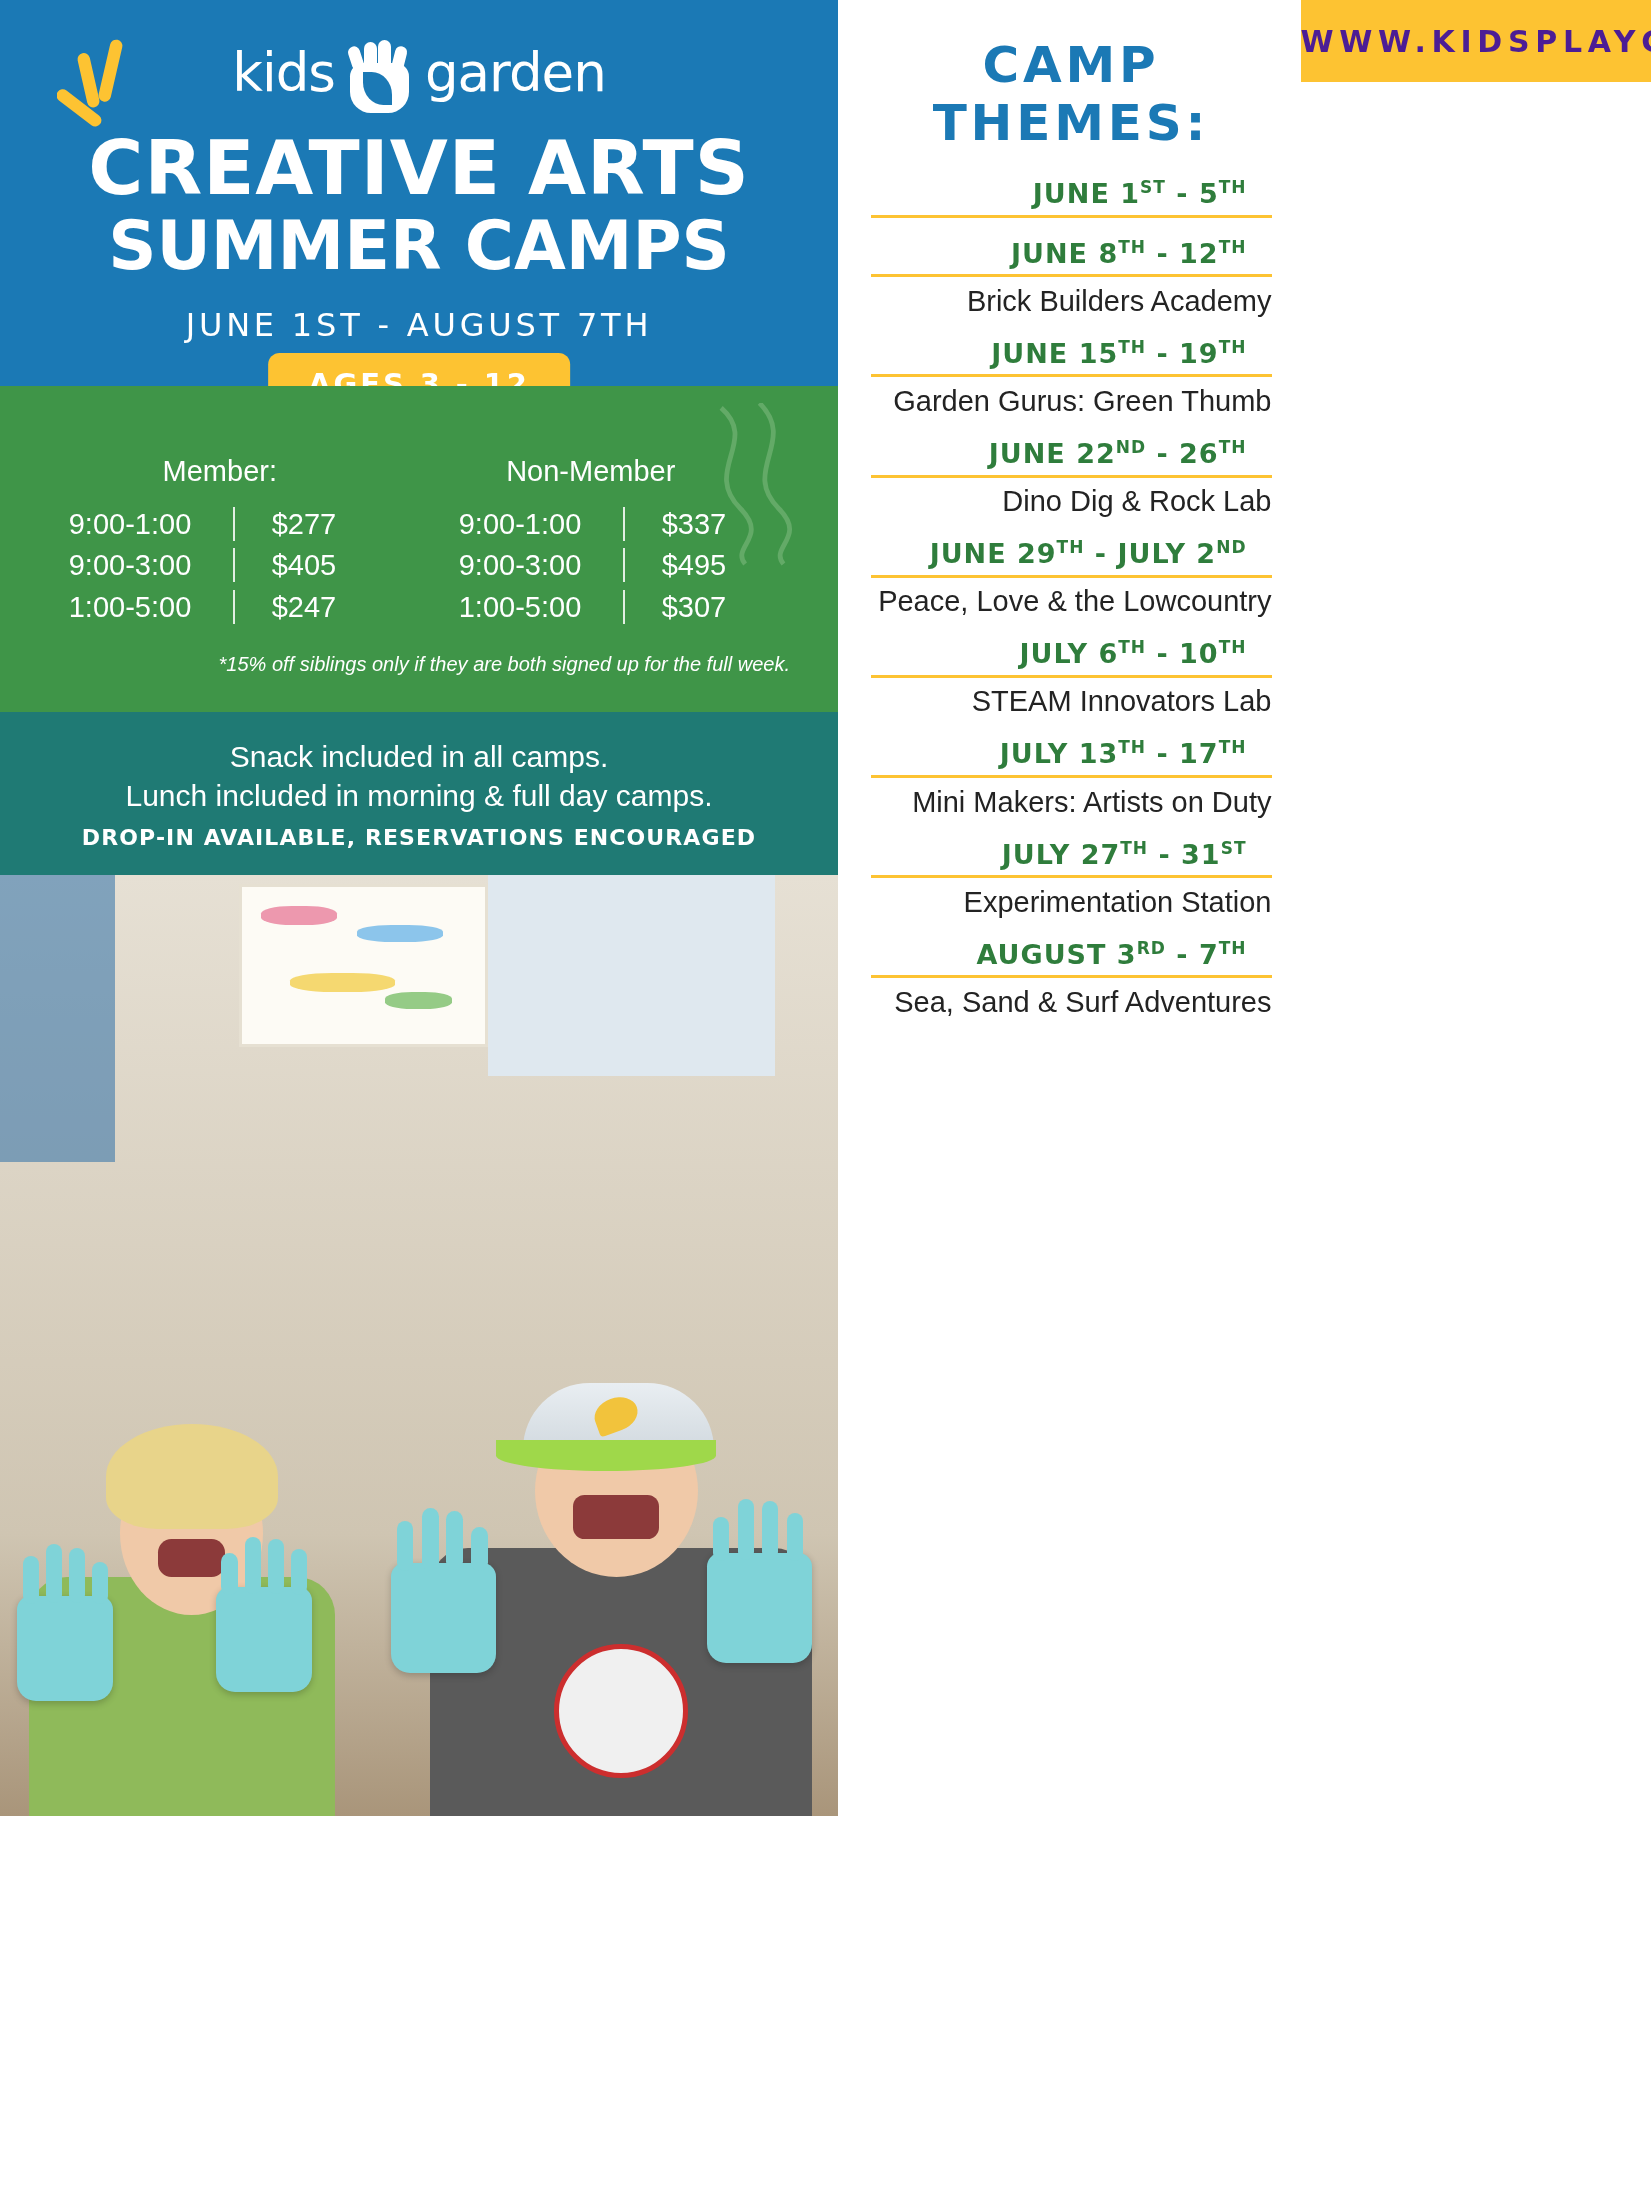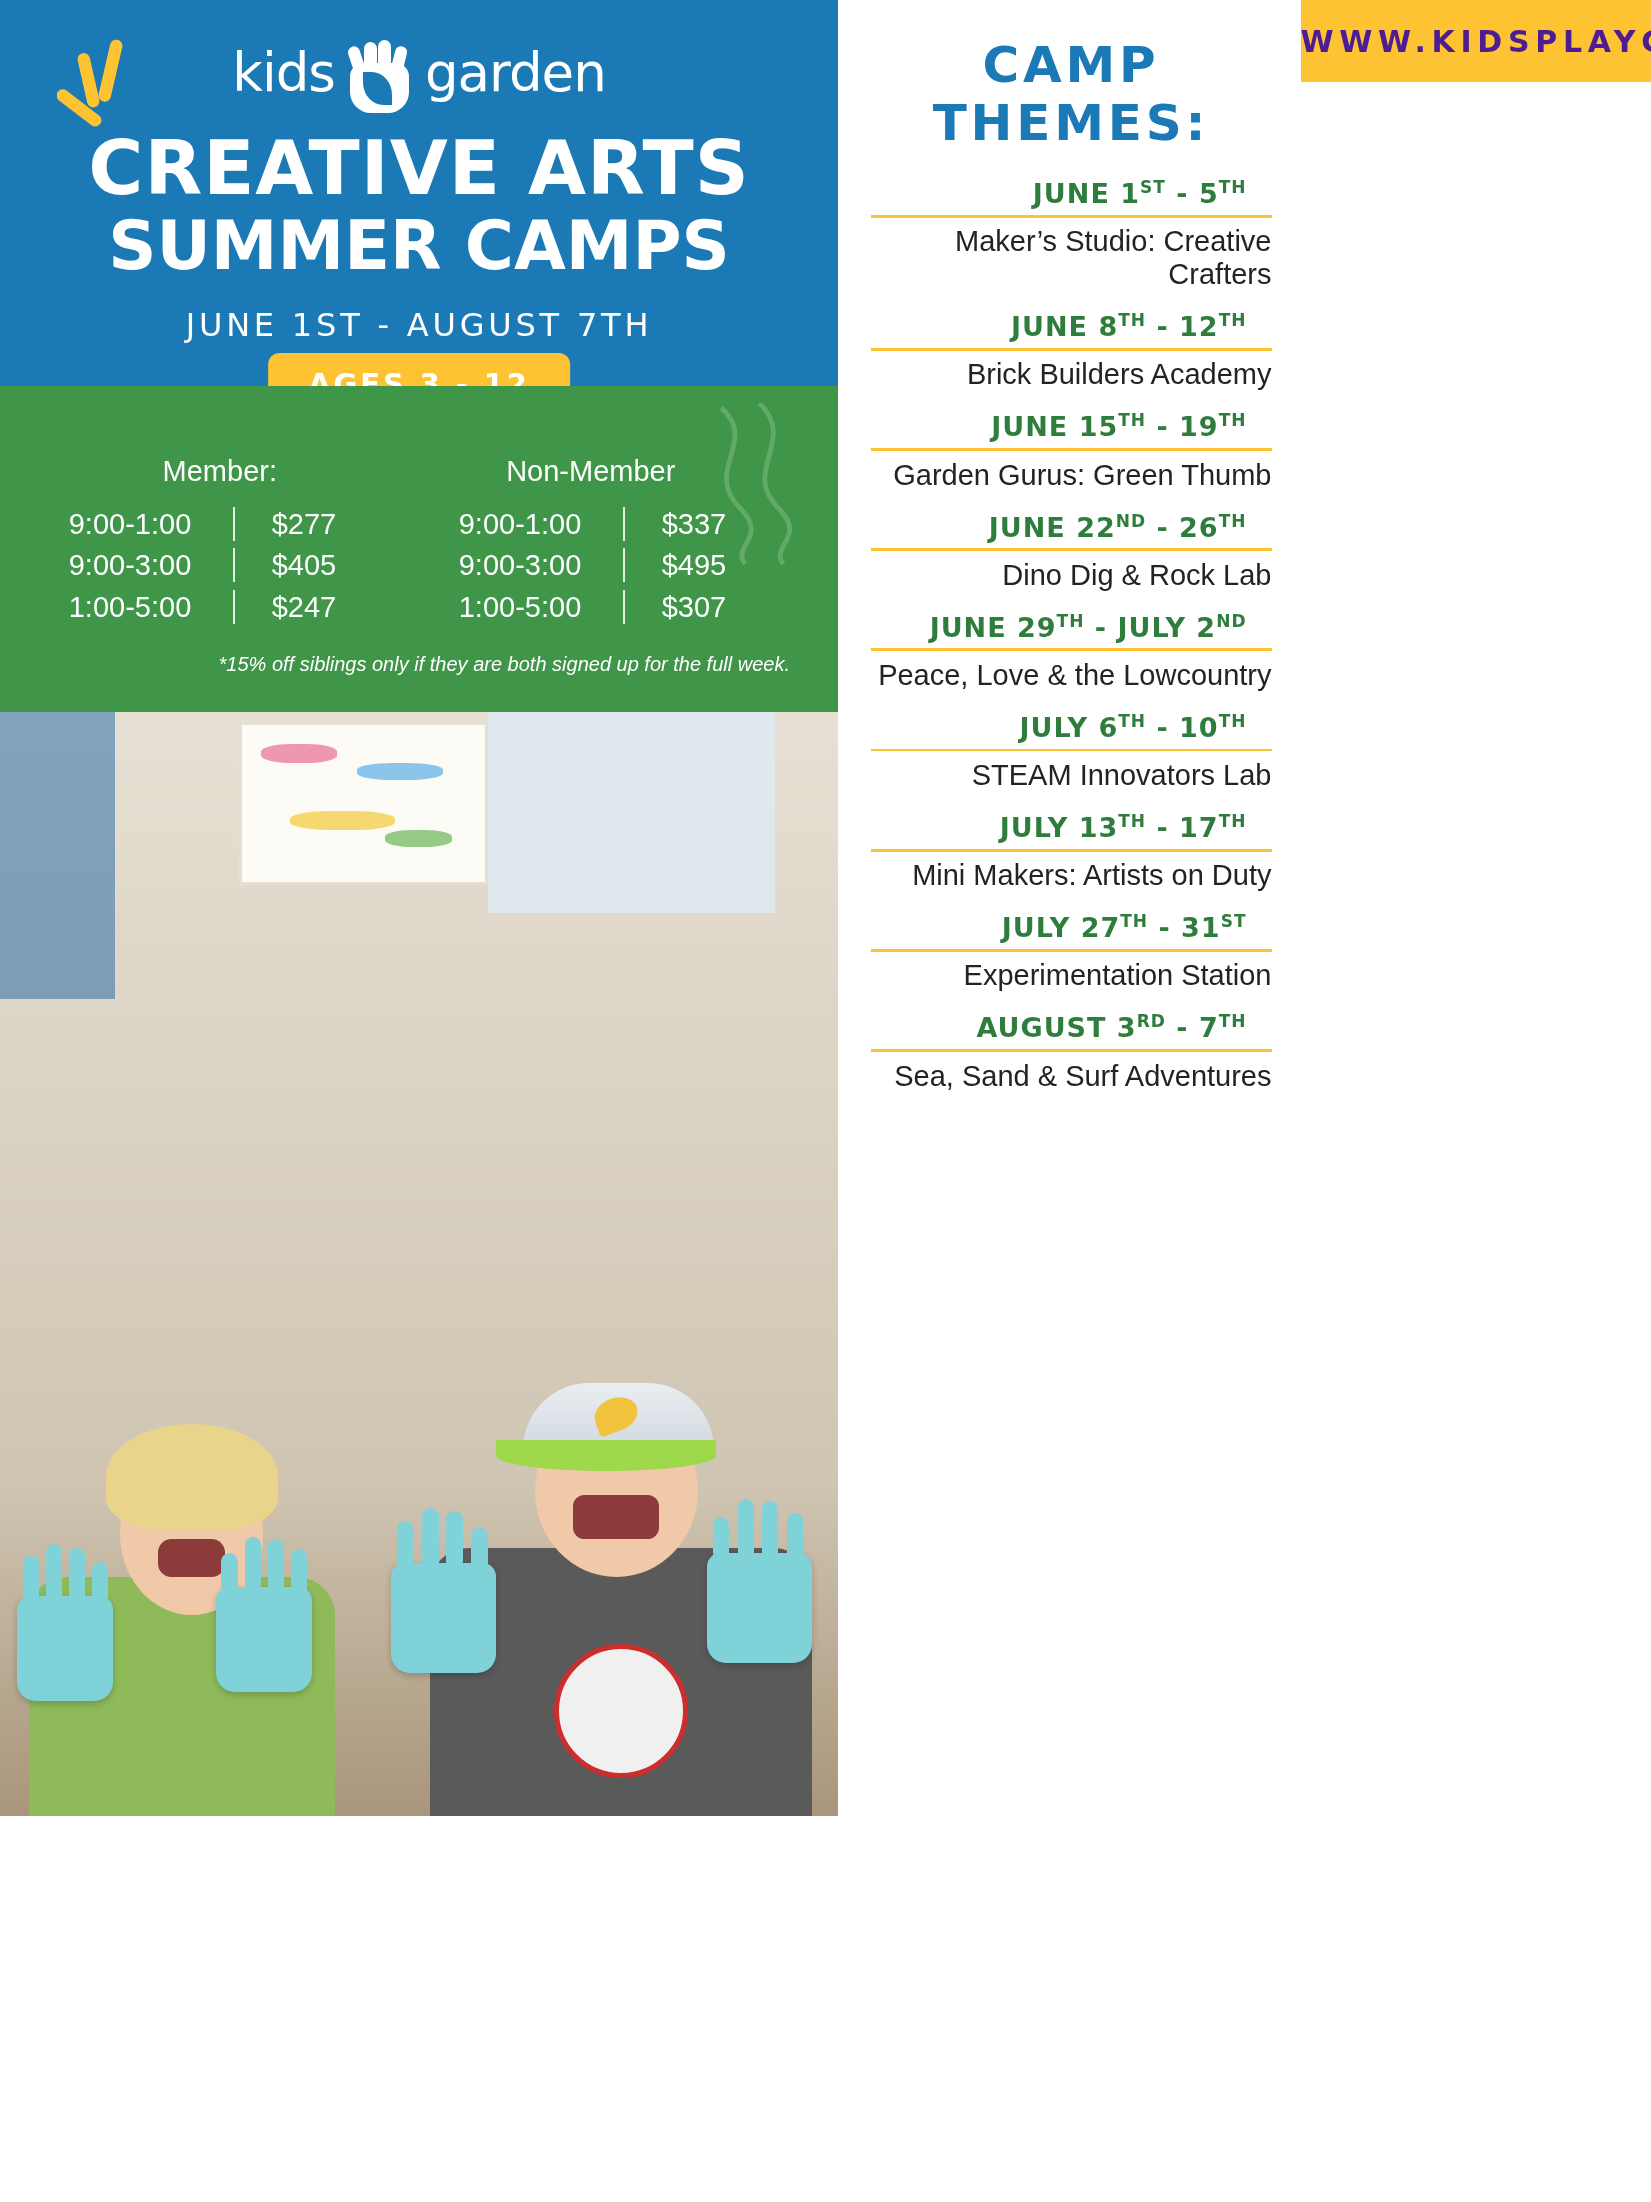--- a/index.html
+++ b/index.html
@@ -340,20 +340,25 @@
             <div class="price-row">
               <span class="price-time">1:00-5:00</span>
               <span class="price-sep"></span>
               <span class="price-amt">$307</span>
             </div>
           </div>
         </div>
         <div class="fine-print">*15% off siblings only if they are both signed up for the full week.</div>
       </div>
 
+      <div class="teal-block">
+        <div class="teal-line">Snack included in all camps.</div>
+        <div class="teal-line">Lunch included in morning &amp; full day camps.</div>
+        <div class="teal-small">DROP-IN AVAILABLE, RESERVATIONS ENCOURAGED</div>
+      </div>
 
       <div class="bottom-photo">
         <div class="bp-wall"></div>
         <div class="bp-easel">
           <div class="scrib" style="left:19px;top:19px;width:76px;height:19px;background:#e87f9c;"></div>
           <div class="scrib" style="left:115px;top:38px;width:86px;height:17px;background:#6fb8e8;"></div>
           <div class="scrib" style="left:48px;top:86px;width:105px;height:19px;background:#f2cf4f;"></div>
           <div class="scrib" style="left:143px;top:105px;width:67px;height:17px;background:#7bbf6a;"></div>
         </div>
         <div style="position:absolute;left:488px;top:0;width:287px;height:201px;background:#dfe8ef;"></div>
@@ -404,21 +409,20 @@
     </div>
 
     <div class="right-col">
       <div class="camp-title">CAMP THEMES:</div>
 
       <div class="theme">
         <div class="theme-date">
           <span>JUNE 1</span><sup>ST</sup><span> - 5</span><sup>TH</sup>
         </div>
         <div class="theme-rule"></div>
-        <div class="theme-name">Maker’s Studio: Creative Crafters</div>
       </div>
 
       <div class="theme">
         <div class="theme-date">
           <span>JUNE 8</span><sup>TH</sup><span> - 12</span><sup>TH</sup>
         </div>
         <div class="theme-rule"></div>
         <div class="theme-name">Brick Builders Academy</div>
       </div>
 

